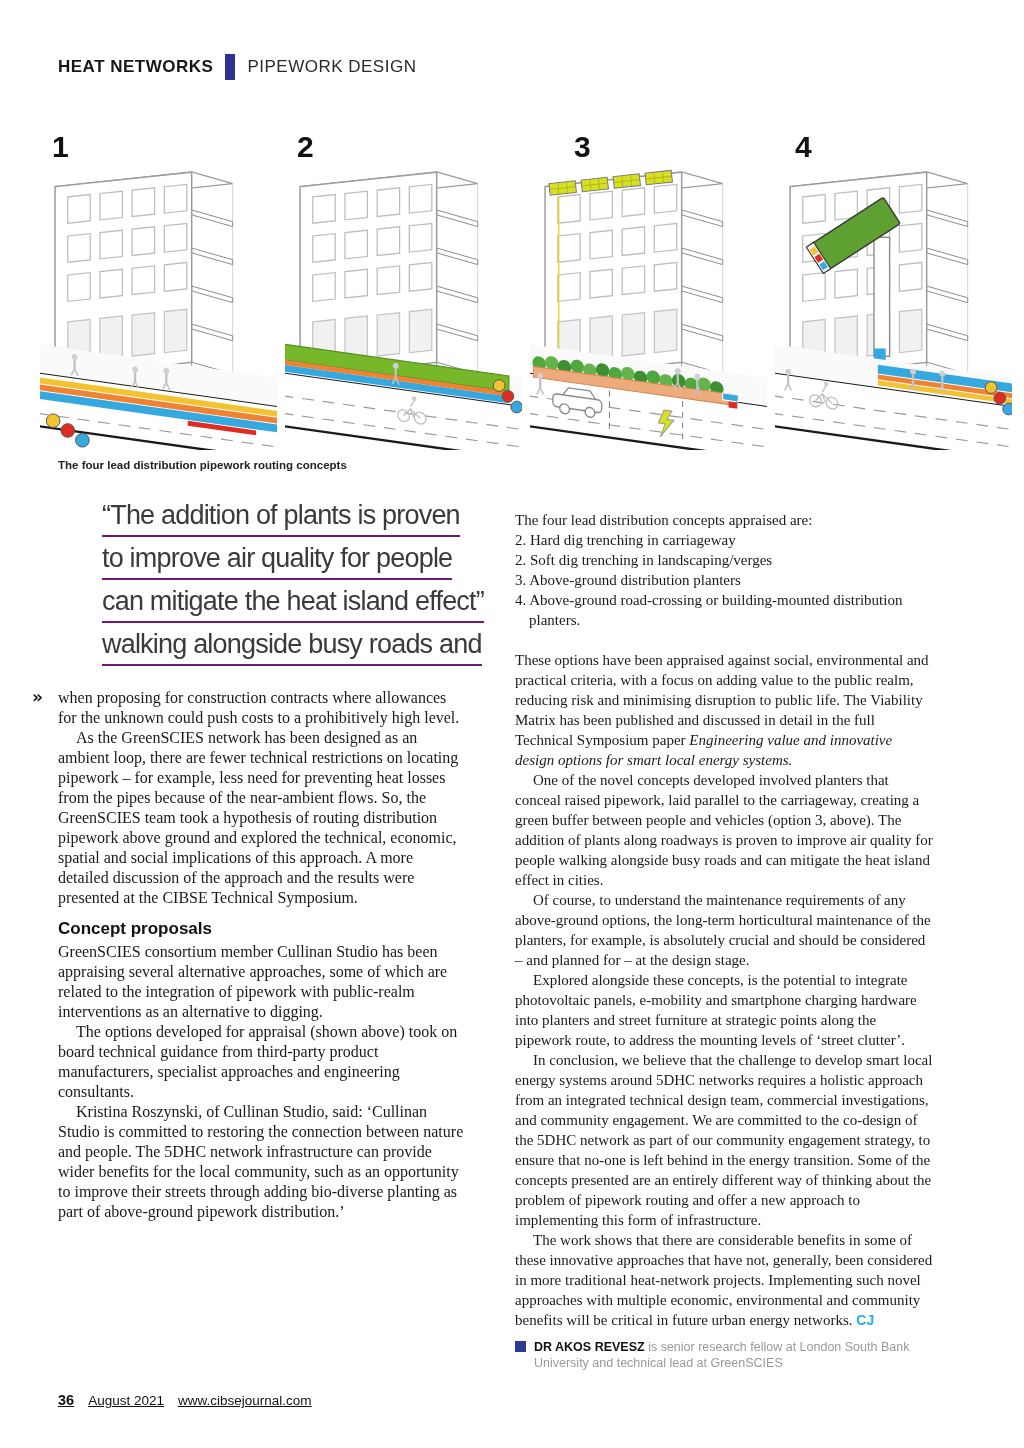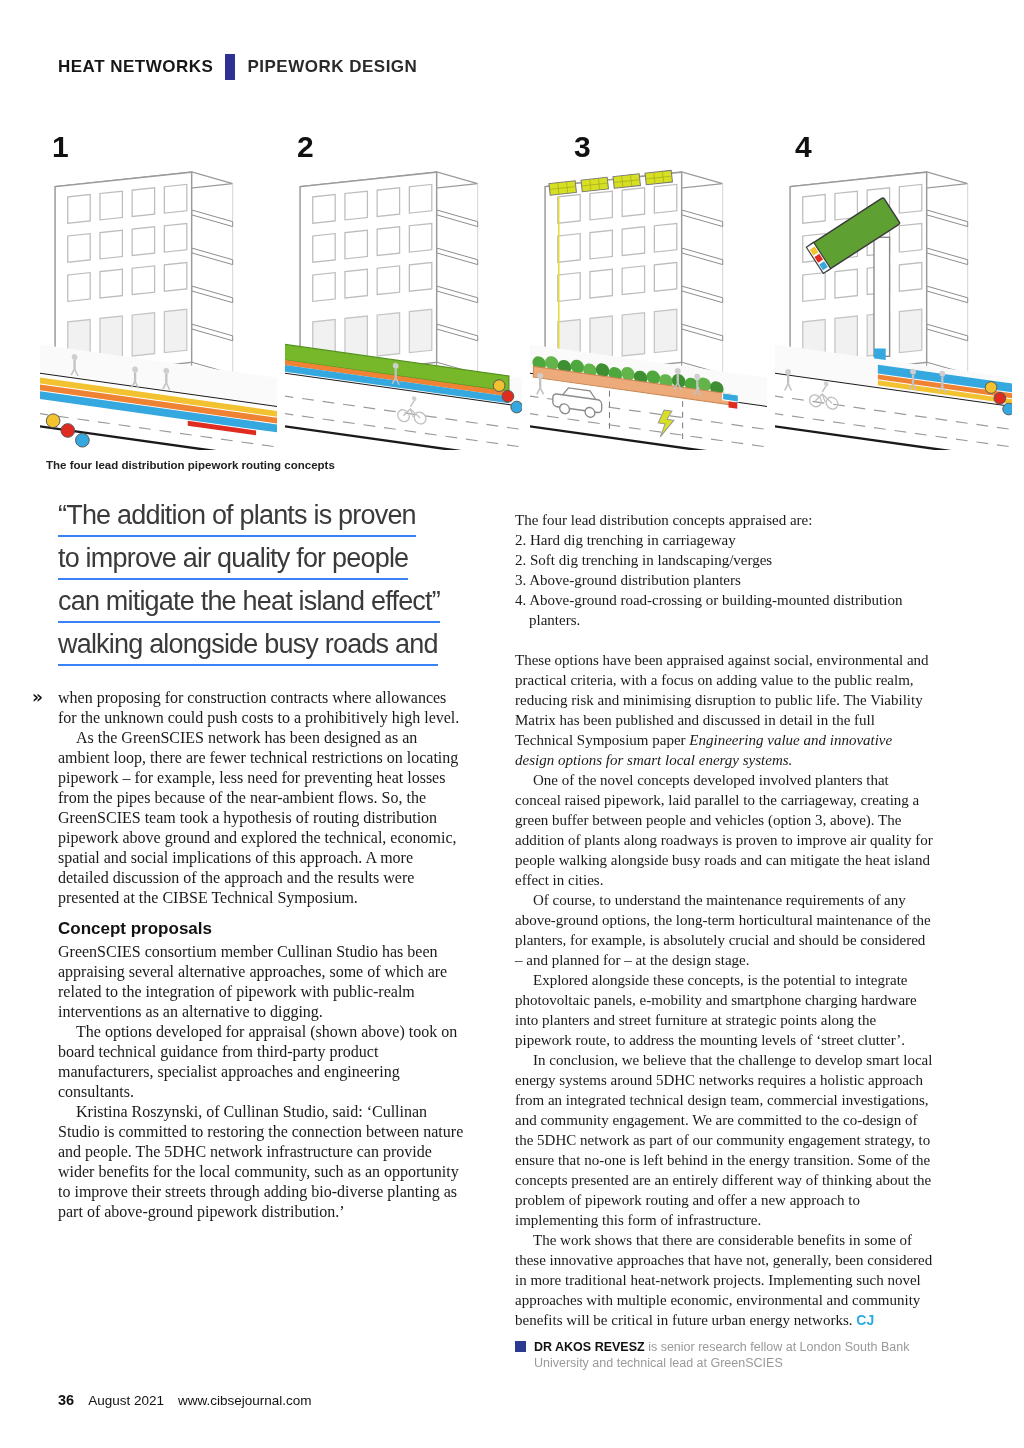--- a/index.html
+++ b/index.html
@@ -4,58 +4,58 @@
 <style>
   html,body{margin:0;padding:0;}
   body{
     width:1024px;height:1448px;position:relative;background:#ffffff;
     font-family:"Liberation Serif",serif;color:#1a1a1a;overflow:hidden;
   }
   
   .page-header{position:absolute;left:58px;top:54px;display:flex;align-items:center;gap:12px;text-align:right;}
   .kicker{font-family:"Liberation Sans",sans-serif;font-weight:bold;font-size:17px;letter-spacing:.5px;color:#161616;}
   .kicker-bar{width:10px;height:26px;background:var(--header-blue);}
-  .kicker-topic{font-family:"Liberation Sans",sans-serif;font-size:17px;letter-spacing:.5px;color:#2a2a2a;font-weight:bold;}
+  .kicker-topic{font-family:"Liberation Sans",sans-serif;font-size:17px;letter-spacing:.5px;color:#2a2a2a;}
   
   .figure-strip{position:absolute;left:40px;top:128px;width:950px;height:324px;
     display:grid;grid-template-columns:repeat(4,1fr);gap:8px;}
   .fig-panel{position:relative;}
   .fig-num{position:absolute;top:2px;left:12px;font-family:"Liberation Sans",sans-serif;
     font-weight:bold;font-size:30px;color:#111;z-index:3;}
   .fig-panel:nth-child(3) .fig-num{left:44px;}
   .fig-panel:nth-child(4) .fig-num{left:20px;}
   .fig-panel svg{display:block;}
-  .figure-caption{position:absolute;left:46px;top:459px;font-family:"Liberation Sans",sans-serif;
+  .figure-caption{position:absolute;left:58px;top:459px;font-family:"Liberation Sans",sans-serif;
     font-weight:bold;font-size:11.5px;color:#222;}
   
   .pull-quote{position:absolute;left:58px;top:500px;width:430px;}
   .pq-line{display:table;font-family:"Liberation Sans",sans-serif;font-size:27px;
-    letter-spacing:-.8px;color:#3a3a3a;border-bottom:2px solid #3b82f6;
-    padding-bottom:4px;margin-bottom:6px;white-space:nowrap;}
+    letter-spacing:-.8px;color:#3a3a3a;border-bottom:2px solid #701a75;
+    padding-bottom:4px;margin-bottom:6px;white-space:nowrap;margin-left:44px;}
   
   .col{position:absolute;font-size:16px;line-height:20px;}
   .col-left{left:58px;top:688px;width:408px;}
   .col-right{left:515px;top:510px;width:418px;font-size:15px;line-height:20px;}
   .col p{margin:0;}
   .col p.indent{text-indent:18px;}
   .cont-marker{position:absolute;left:-26px;top:-1px;font-family:"DejaVu Sans",sans-serif;
     font-weight:bold;font-size:17px;color:#111;}
   .section-heading{font-family:"Liberation Sans",sans-serif;font-weight:bold;font-size:17px;
     color:#111;margin:11px 0 3px 0;}
   .concept-list{margin:0 0 20px 0;}
   .concept-list div{padding-left:14px;text-indent:-14px;}
   .cj-mark{font-family:"Liberation Sans",sans-serif;font-weight:bold;font-size:14px;color:var(--cj-cyan);}
   
   .byline{display:flex;gap:8px;margin-top:9px;font-family:Liberation Sans, sans-serif;
     font-size:12.5px;line-height:16px;color:#9a9a9a;}
   .byline-square{flex:0 0 auto;width:11px;height:11px;background:var(--byline-blue);margin-top:2px;}
   .byline-name{font-weight:bold;color:#111;}
   
   .page-footer{position:absolute;left:58px;top:1392px;font-family:"Liberation Sans",sans-serif;
-    font-size:13.5px;color:#111;display:flex;gap:14px;align-items:baseline;}
+    font-size:13.5px;color:#111;display:flex;gap:14px;align-items:baseline;text-decoration:underline;}
   .page-num{font-weight:bold;font-size:14.5px;}
 </style>
 </head>
 <body>
 
 <svg width="0" height="0" style="position:absolute" aria-hidden="true">
   <defs>
     <g id="bldg">
       <polygon points="14,60 154,45 196,57 56,72" fill="#fff" stroke="#9a9a9a" stroke-width="1.2"></polygon>
       <line x1="196" y1="57" x2="196" y2="252" stroke="#d4d4d4" stroke-width="1"></line>

